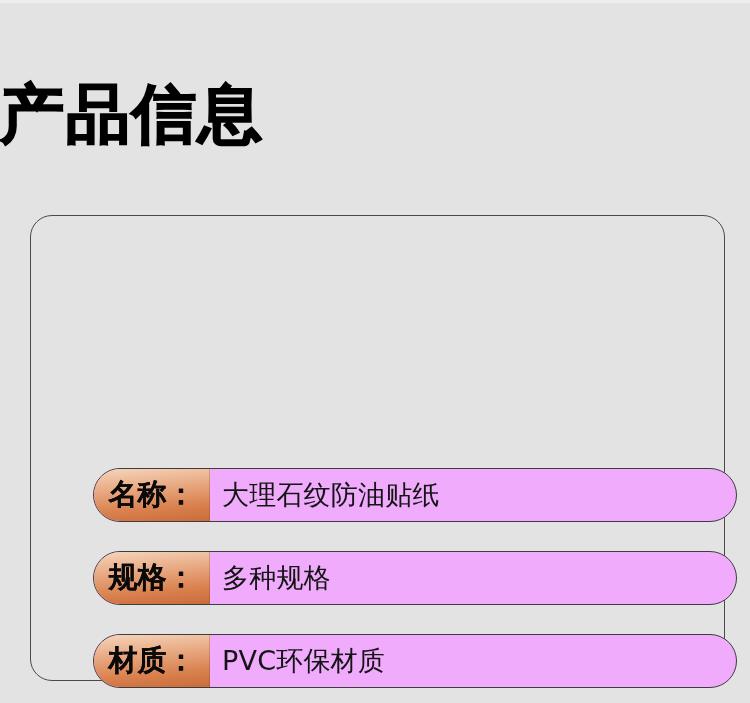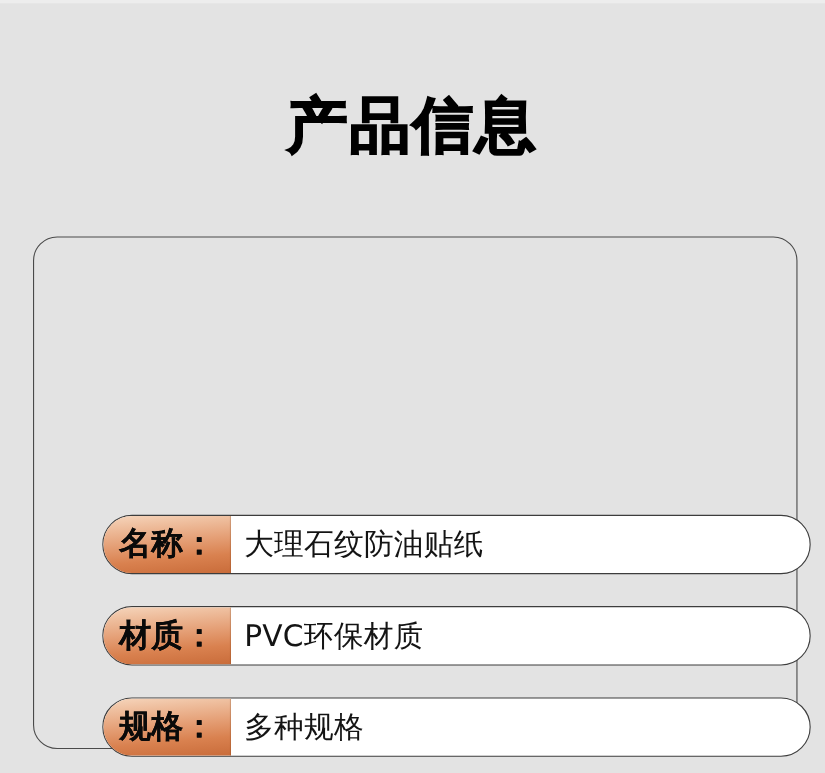--- a/index.html
+++ b/index.html
@@ -23,22 +23,22 @@
     width: 750px;
     height: 3px;
     background: #ededed;
   }
 
   .page-title {
     position: absolute;
     top: 68px;
     left: 0;
     width: 750px;
-    text-align: center;
-    font-size: 55px;
+    text-align: left;
+    font-size: 64px;
     line-height: 92px;
     font-weight: 700;
     letter-spacing: 2px;
     color: #000000;
     font-family: "DejaVu Sans", "Liberation Sans", sans-serif;
     -webkit-text-stroke: 1.6px #000;
   }
 
   .info-panel {
     position: absolute;
@@ -57,21 +57,21 @@
     top: 252px;
     width: 644px;
   }
 
   .info-row {
     position: relative;
     height: 54px;
     margin-bottom: 29px;
     border: 1.3px solid #3d3d3d;
     border-radius: 27px;
-    background: #ffffff;
+    background: #f0abfc;
     display: flex;
     align-items: stretch;
     overflow: hidden;
   }
 
   .info-row:last-child { margin-bottom: 0; }
 
   .row-label {
     flex: 0 0 auto;
     width: 116px;
@@ -115,23 +115,23 @@
 
 <div class="info-panel">
   <div class="rows">
 
     <div class="info-row">
       <div class="row-label">名称：</div>
       <div class="row-value">大理石纹防油贴纸</div>
     </div>
 
     <div class="info-row">
-      <div class="row-label">材质：</div>
-      <div class="row-value">PVC环保材质</div>
+      <div class="row-label">规格：</div>
+      <div class="row-value">多种规格</div>
     </div>
 
     <div class="info-row">
-      <div class="row-label">规格：</div>
-      <div class="row-value">多种规格</div>
+      <div class="row-label">材质：</div>
+      <div class="row-value">PVC环保材质</div>
     </div>
 
   </div>
 </div>
 
 </body></html>

